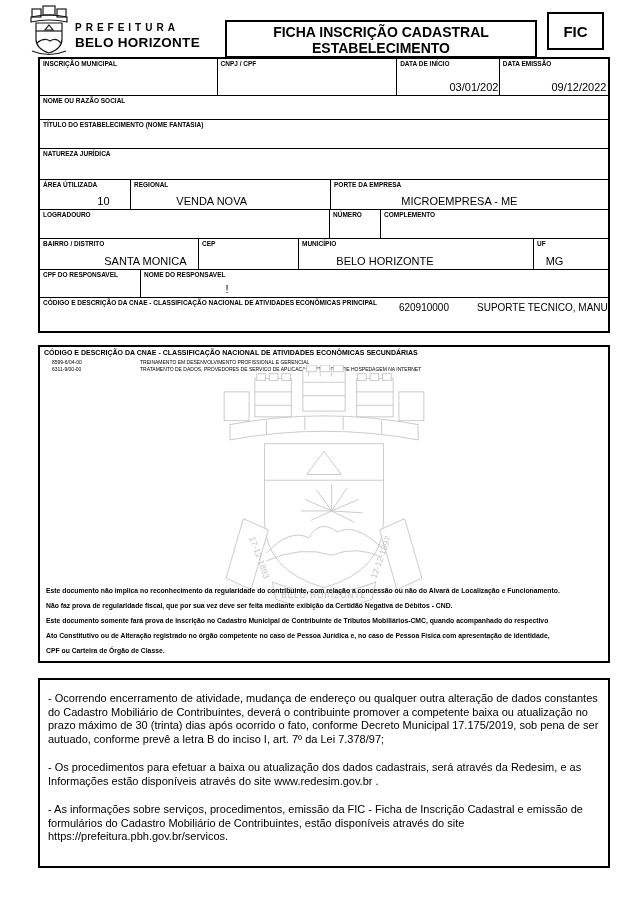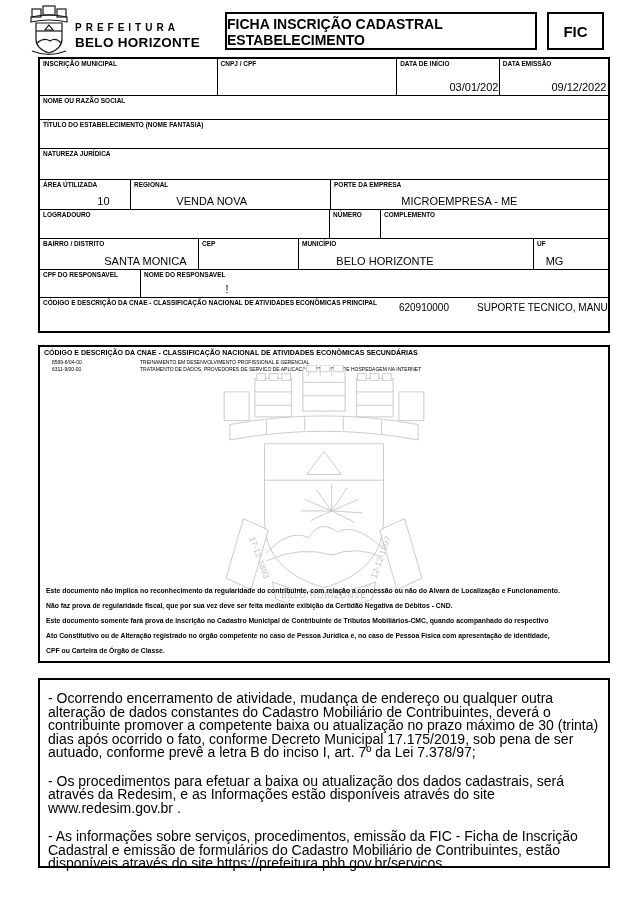--- a/index.html
+++ b/index.html
@@ -14,22 +14,22 @@
     overflow: hidden;
   }
 
   
   .logo-wrap { position: absolute; left: 28px; top: 5px; display: flex; align-items: center; }
   .logo-text { margin-left: 5px; margin-top: 8px; }
   .logo-line1 { font-size: 10px; font-weight: 700; letter-spacing: 4px; line-height: 15px; }
   .logo-line2 { font-size: 13.5px; font-weight: 700; letter-spacing: 0.3px; line-height: 15px; }
 
   .title-box {
-    position: absolute; left: 225px; top: 12px; width: 312px; height: 38px;
-    border: 2px solid #000; text-align: left; padding-top: 2px;
+    position: absolute; left: 225px; top: 20px; width: 312px; height: 38px;
+    border: 2px solid #000; text-align: center; padding-top: 2px;
   }
   .title-box div { font-size: 14px; font-weight: 700; line-height: 16px; }
 
   .fic-box {
     position: absolute; left: 547px; top: 12px; width: 57px; height: 38px;
     border: 2px solid #000; display: flex; align-items: center; justify-content: center;
     font-size: 15px; font-weight: 700;
   }
 
   
@@ -74,21 +74,21 @@
   .watermark { position: absolute; left: 50%; top: 18px; transform: translateX(-50%); }
 
   .disclaimers { position: absolute; left: 6px; right: 6px; bottom: 6px; }
   .disc-line { font-size: 6.8px; font-weight: 700; line-height: 8px; margin-top: 7px; white-space: nowrap; }
 
   
   .box3 {
     position: absolute; left: 38px; top: 678px; width: 572px; height: 190px;
     border: 2px solid #000; padding: 12px 8px 0 8px;
   }
-  .note { font-size: 14px; line-height: 13.5px; margin-bottom: 15px; }
+  .note { font-size: 11px; line-height: 13.5px; margin-bottom: 15px; }
 </style>
 </head>
 <body>
 
 <div class="page">
 
   <div class="logo-wrap">
     <svg width="42" height="52" viewBox="0 0 42 52">
       <g fill="none" stroke="#1a1a1a" stroke-width="1.2">
         <rect x="15" y="1" width="12" height="9"></rect>

